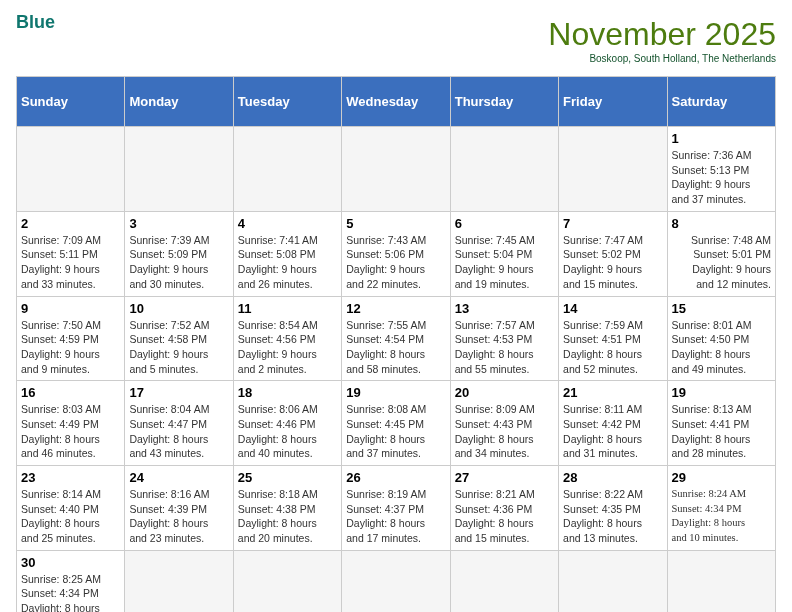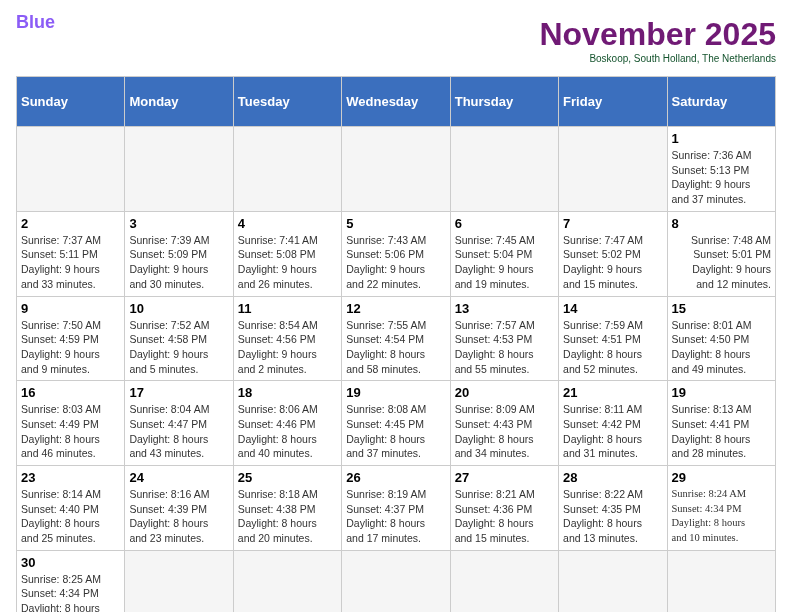--- a/index.html
+++ b/index.html
@@ -19,22 +19,22 @@
     .logo-area {
       display: flex;
       flex-direction: column;
       align-items: flex-start;
     }
     .title-area {
       text-align: right;
     }
     .month-title {
       font-size: 32px;
-      font-weight: bold;
-      color: #701a75;
+      font-weight: normal;
+      color: #4d7c0f;
     }
     .location-subtitle {
       font-size: 10px;
       color: #14532d;
     }
     .calendar-table {
       width: 100%;
       border-collapse: collapse;
       font-size: 11px;
     }
@@ -70,21 +70,21 @@
     }
     .last-row td {
       border-bottom: 1px solid #ccc;
     }
   </style>
 </head>
 <body>
 
 <div class="header-section">
   <div class="logo-area">
-    <span style="font-size:18px;color:#8b5cf6;font-weight:bold;margin-top:-4px;">Blue</span>
+    <span style="font-size:18px;color:#0f766e;font-weight:bold;margin-top:-4px;">Blue</span>
   </div>
   <div class="title-area">
     <div class="month-title">November 2025</div>
     <div class="location-subtitle">Boskoop, South Holland, The Netherlands</div>
   </div>
 </div>
 
 <table class="calendar-table">
   <thead>
     <tr>
@@ -109,21 +109,21 @@
           <div class="day-number">1</div>
           <div class="day-info" style="white-space: pre-line;">Sunrise: 7:36 AM
 Sunset: 5:13 PM
 Daylight: 9 hours
 and 37 minutes.</div>
         </td>
       </tr>
       <tr>
         <td>
           <div class="day-number">2</div>
-          <div class="day-info" style="white-space: pre-line;">Sunrise: 7:37 AM
+          <div class="day-info" style="white-space: pre-line;">Sunrise: 7:09 AM
 Sunset: 5:11 PM
 Daylight: 9 hours
 and 33 minutes.</div>
         </td>
         <td>
           <div class="day-number">3</div>
           <div class="day-info" style="white-space: pre-line;">Sunrise: 7:39 AM
 Sunset: 5:09 PM
 Daylight: 9 hours
 and 30 minutes.</div>

